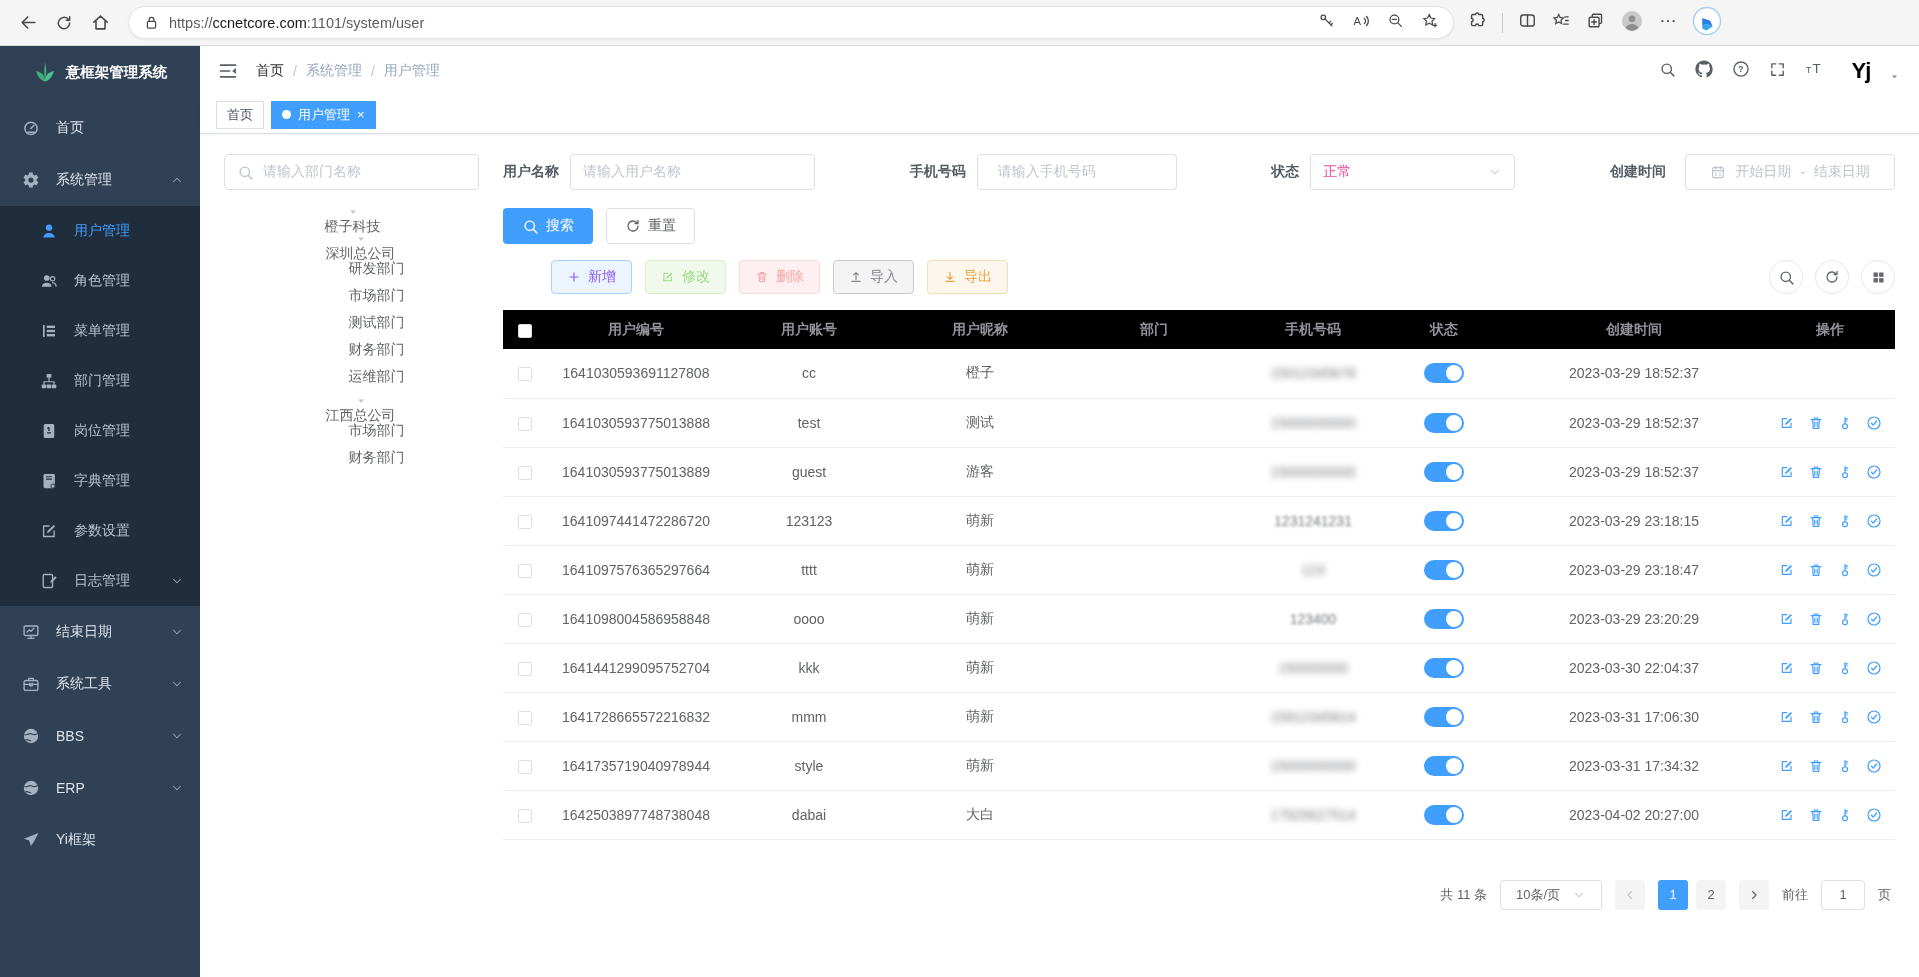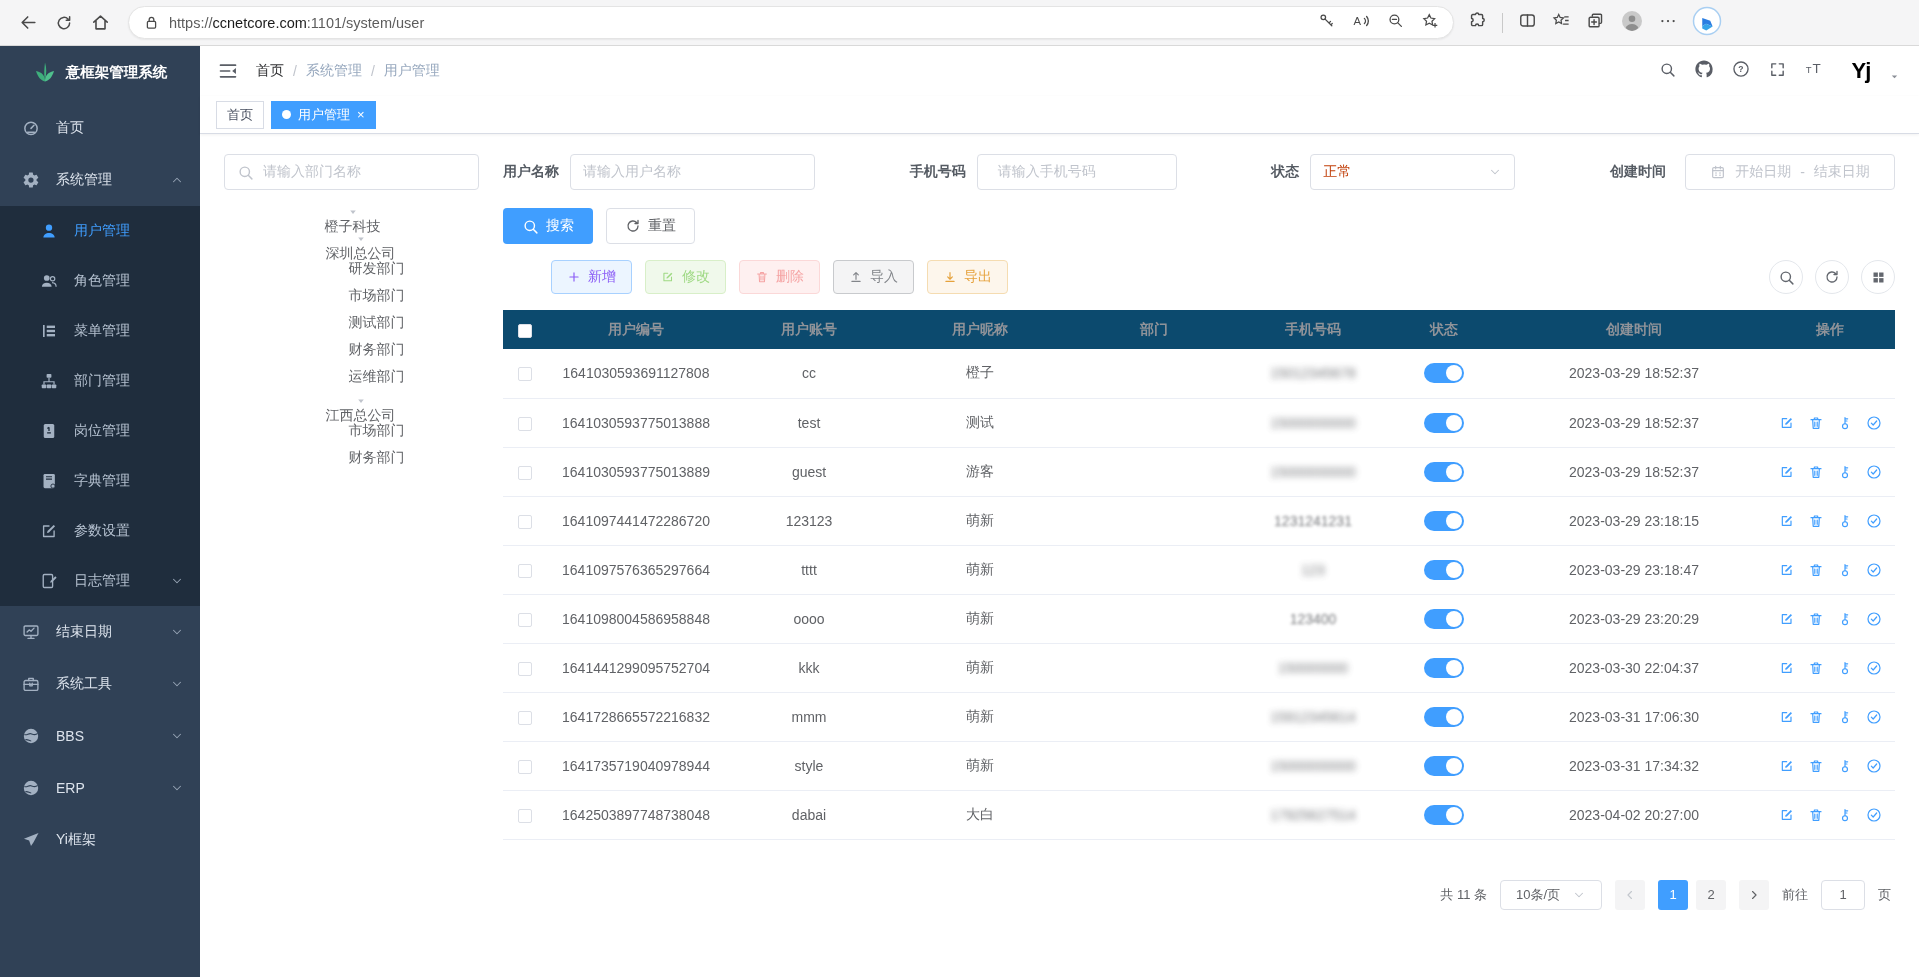--- a/index.html
+++ b/index.html
@@ -82,21 +82,21 @@
   .bp-success { background:#f0f9eb; border-color:#d8efc8; color:#9ed983; }
   .bp-danger  { background:#fef0f0; border-color:#fbd8d8; color:#f5a3a3; }
   .bp-info    { background:#f4f4f5; border-color:#c8cacd; color:#82858a; }
   .bp-warning { background:#fdf6ec; border-color:#f5dcb1; color:#e6a23c; }
   .tool-row .btn + .btn { margin-left:13px; }
   .circle-btns { margin-left:auto; display:flex; gap:12px; }
   .cbtn { width:34px; height:34px; border-radius:50%; border:1px solid #e4e7ec; background:#fff; color:#63676e; display:flex; align-items:center; justify-content:center; cursor:pointer; }
 
   
   table { margin-top:16px; width:100%; border-collapse:collapse; table-layout:fixed; font-size:14px; color:#606266; }
-  thead th { background:#0c4a6e; color:#909399; font-weight:bold; height:39px; text-align:center; }
+  thead th { background:#000000; color:#909399; font-weight:bold; height:39px; text-align:center; }
   tbody td { height:49px; text-align:center; border-bottom:1px solid #ebeef5; overflow:hidden; }
   .checkbox { width:14px; height:14px; border:1px solid #dcdfe6; border-radius:2px; background:#fff; display:inline-block; vertical-align:middle; cursor:pointer; }
   .masked { filter:blur(3px); opacity:.85; }
   .masked.soft { filter:blur(1.6px); }
   .switch { width:40px; height:20px; border-radius:10px; background:#409EFF; position:relative; display:inline-block; vertical-align:middle; cursor:pointer; }
   .switch::after { content:''; position:absolute; top:2px; right:2px; width:16px; height:16px; border-radius:50%; background:#fff; }
   .ops { display:flex; justify-content:center; gap:13px; color:#409EFF; }
   .ops span { display:flex; cursor:pointer; }
 
   
@@ -510,21 +510,21 @@
           </span>
           <span class="fgroup">
             <span class="flabel">手机号码</span>
             <span class="inp w200">
                 <span>请输入手机号码</span>
               </span>
           </span>
           <span class="fgroup">
             <span class="flabel">状态</span>
             <span class="inp select">
-              <span style="color:#c2410c;">正常</span>
+              <span style="color:#ec4899;">正常</span>
               <span class="sel-caret" id="status-caret">
                   <svg width="14" height="14" viewBox="0 0 24 24">
                     <path d="M6 9l6 6 6-6" fill="none" stroke="currentColor" stroke-width="1.8" stroke-linecap="round" stroke-linejoin="round"></path>
                   </svg>
                 </span>
             </span>
           </span>
           <span class="fgroup">
             <span class="flabel">创建时间</span>
             <span class="inp daterange">

